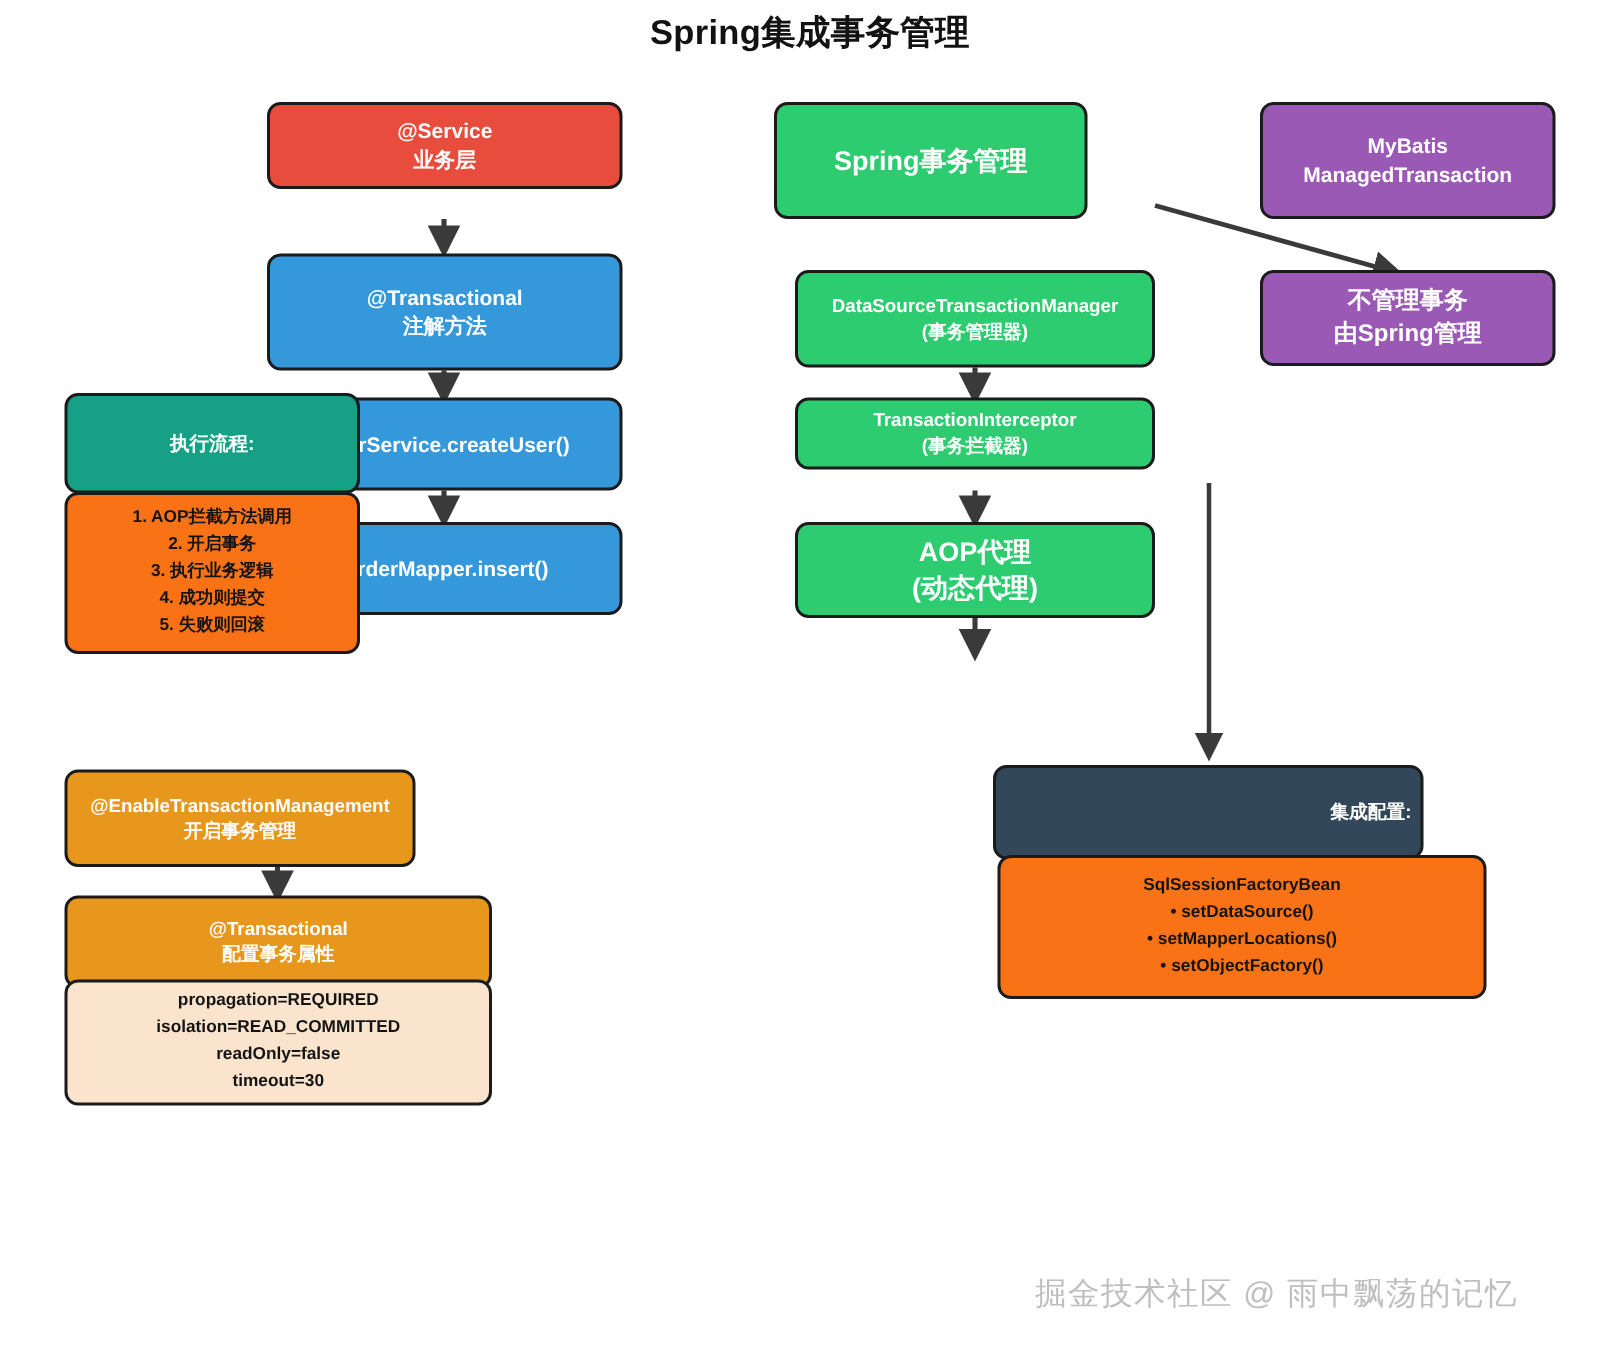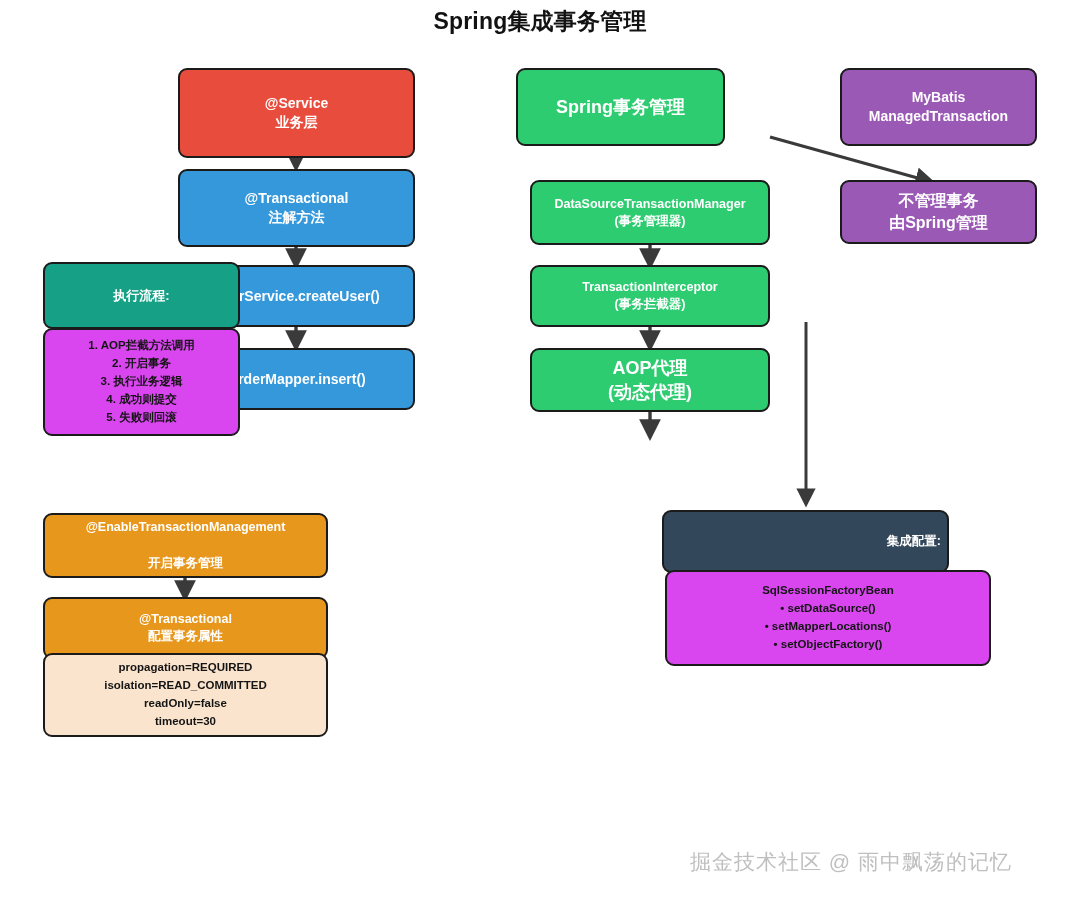--- a/index.html
+++ b/index.html
@@ -33,21 +33,21 @@
   .node .l1 { display: block; }
   .node .l2 { display: block; }
 
   .red    { background: #e74c3c; }
   .blue   { background: #3498db; }
   .green  { background: #2ecc71; }
   .teal   { background: #16a085; }
   .purple { background: #9b59b6; }
   .orange { background: #e8971d; }
   .navy   { background: #33475b; }
-  .gray   { background: #d946ef; color: #141414; }
+  .gray   { background: #f97316; color: #141414; }
   .peach  { background: #fbe4cd; color: #141414; }
 
   .panel-list {
     position: absolute;
     border: 2.2px solid #1b1b1b;
     border-radius: 9px;
     display: flex; align-items: center; justify-content: center;
     text-align: center;
     line-height: 1.55;
     font-weight: bold;
@@ -92,21 +92,21 @@
     <line x1="770" y1="137" x2="932" y2="182" stroke="#3a3a3a" stroke-width="3.2" marker-end="url(#ah)"></line>
 
     <line x1="806" y1="322" x2="806" y2="504" stroke="#3a3a3a" stroke-width="3" marker-end="url(#ah)"></line>
 
     <line x1="185" y1="578" x2="185" y2="598" stroke="#3a3a3a" stroke-width="3.4" marker-end="url(#ah)"></line>
     <line x1="185" y1="652" x2="185" y2="682" stroke="#3a3a3a" stroke-width="3.4" marker-end="url(#ah)"></line>
 
     <line x1="230" y1="305" x2="230" y2="330" stroke="#3a3a3a" stroke-width="3.4" marker-end="url(#ah)"></line>
   </svg>
 
-  <div class="node red" style="left:178px; top:68px; width:237px; height:90px; font-size:14px;">
+  <div class="node red" style="left:178px; top:68px; width:237px; height:58px; font-size:14px;">
     <span class="l1">@Service</span>
     <span class="l2">业务层</span>
   </div>
 
   <div class="node blue" style="left:178px; top:169px; width:237px; height:78px; font-size:14px;">
     <span class="l1">@Transactional</span>
     <span class="l2">注解方法</span>
   </div>
 
   <div class="node blue" style="left:178px; top:265px; width:237px; height:62px; font-size:14px;">
@@ -133,41 +133,41 @@
 
   <div class="node green" style="left:516px; top:68px; width:209px; height:78px; font-size:18px;">
     <span class="l1">Spring事务管理</span>
   </div>
 
   <div class="node green" style="left:530px; top:180px; width:240px; height:65px; font-size:12.5px;">
     <span class="l1">DataSourceTransactionManager</span>
     <span class="l2">(事务管理器)</span>
   </div>
 
-  <div class="node green" style="left:530px; top:265px; width:240px; height:62px; font-size:12.5px;">
+  <div class="node green" style="left:530px; top:265px; width:240px; height:48px; font-size:12.5px;">
     <span class="l1">TransactionInterceptor</span>
     <span class="l2">(事务拦截器)</span>
   </div>
 
   <div class="node green" style="left:530px; top:348px; width:240px; height:64px; font-size:18px;">
     <span class="l1">AOP代理</span>
     <span class="l2">(动态代理)</span>
   </div>
 
   <div class="node purple" style="left:840px; top:68px; width:197px; height:78px; font-size:14px;">
     <span class="l1">MyBatis</span>
     <span class="l2">ManagedTransaction</span>
   </div>
 
   <div class="node purple" style="left:840px; top:180px; width:197px; height:64px; font-size:16px;">
     <span class="l1">不管理事务</span>
     <span class="l2">由Spring管理</span>
   </div>
 
-  <div class="node orange" style="left:43px; top:513px; width:285px; height:65px; font-size:12.5px;justify-content:space-between;">
+  <div class="node orange" style="left:43px; top:513px; width:234px; height:65px; font-size:12.5px;">
     <span class="l1">@EnableTransactionManagement</span>
     <span class="l2">开启事务管理</span>
   </div>
 
   <div class="node orange" style="left:43px; top:597px; width:285px; height:62px; font-size:12.5px; z-index:5;">
     <span class="l1">@Transactional</span>
     <span class="l2">配置事务属性</span>
   </div>
 
   <div class="panel-list peach" style="left:43px; top:653px; width:285px; height:84px; font-size:11.5px; z-index:6;">

